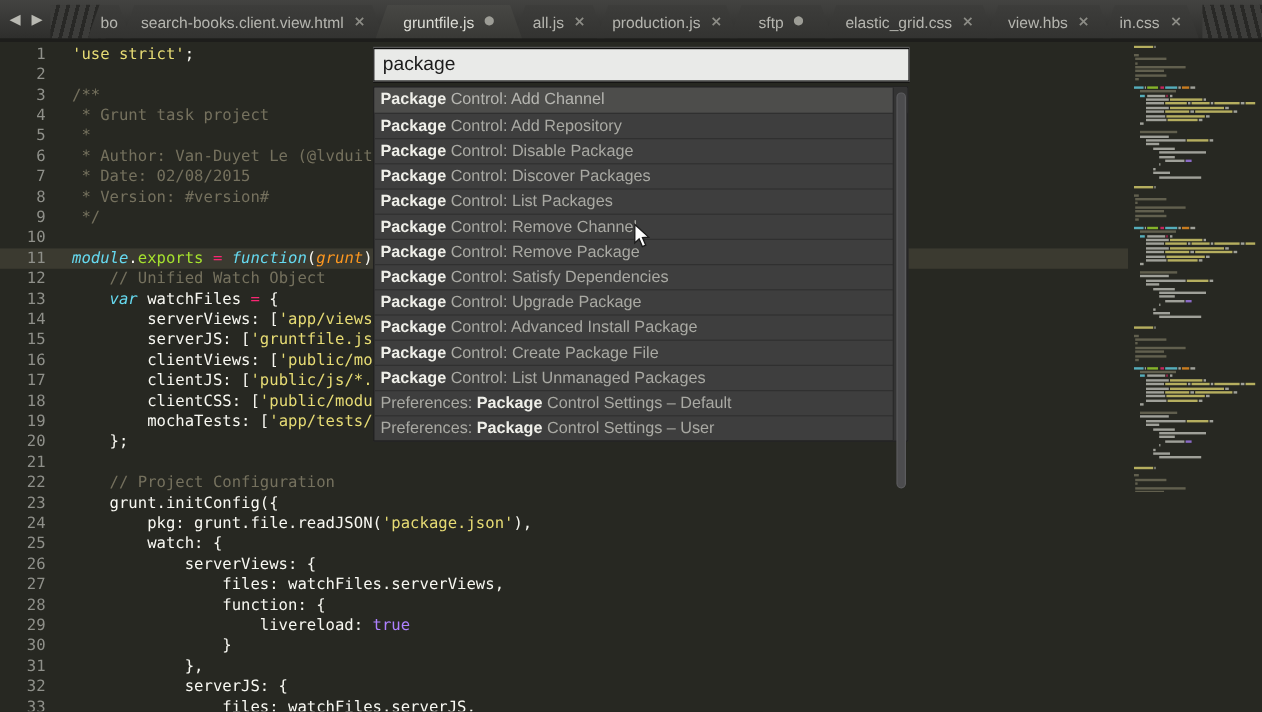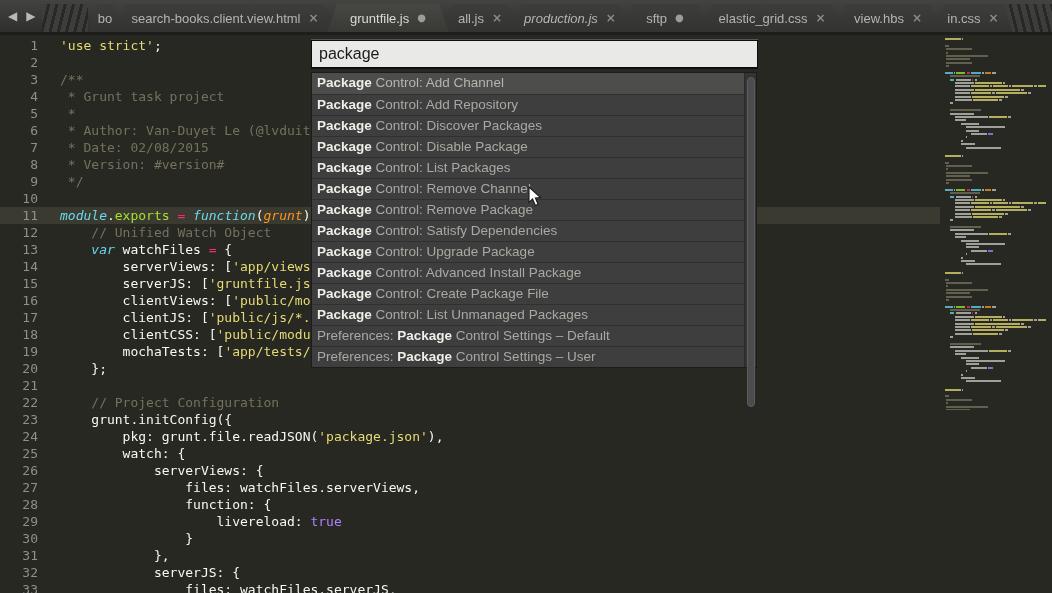--- a/index.html
+++ b/index.html
@@ -13,21 +13,21 @@
             border-bottom:3px solid #1d1d1b; overflow:hidden; }
   .nav-arrows { position:absolute; left:8px; top:9px; display:flex; gap:9px; }
   .nav-btn { color:#b9b9b2; font-size:12px; line-height:14px; cursor:default;
              font-family:"DejaVu Sans", sans-serif; }
   .tab-stack { position:absolute; top:4px; height:28px; width:46px;
                background:repeating-linear-gradient(104deg,#3e3e3c 0 5px,#262624 5px 8px);
                opacity:.9; }
   #stack-left  { left:42px; }
   #stack-right { right:0; width:50px;
                background:repeating-linear-gradient(76deg,#3e3e3c 0 5px,#262624 5px 8px); }
-  #tabs { position:absolute; left:94px; top:4px; height:28px; display:flex; }
+  #tabs { position:absolute; left:80px; top:4px; height:28px; display:flex; }
   .tab { position:relative; height:28px; display:flex; align-items:center; justify-content:center;
          gap:8px; padding:0 14px; margin-left:-7px;
          clip-path:polygon(10px 0, calc(100% - 10px) 0, 100% 100%, 0 100%);
          background:linear-gradient(#3d3d3b,#333331);
          color:#b5b5af; font-size:13px; white-space:nowrap; }
   .tab.active { background:linear-gradient(#474744,#393936); color:#dcdcd5; z-index:9; }
   .tab-close { color:#8c8c86; font-size:12px; font-weight:bold; line-height:12px;
                font-family:"DejaVu Sans", sans-serif; }
   .tab-dirty { color:#9d9d96; font-size:10px; line-height:10px;
                font-family:"DejaVu Sans", sans-serif; }
@@ -99,37 +99,37 @@
           <span class="tab-close">×</span>
         </div>
         <div class="tab active" style="width: 122px; z-index: 9;">
           <span>gruntfile.js</span>
           <span class="tab-dirty">●</span>
         </div>
         <div class="tab" style="width: 76px; z-index: 5;">
           <span>all.js</span>
           <span class="tab-close">×</span>
         </div>
-        <div class="tab" style="width: 118px; z-index: 4; font-style: italic;">
+        <div class="tab" style="width: 118px; z-index: 4;">
           <span>production.js</span>
           <span class="tab-close">×</span>
         </div>
         <div class="tab" style="width: 86px; z-index: 3;">
           <span>sftp</span>
           <span class="tab-dirty">●</span>
         </div>
         <div class="tab" style="width: 142px; z-index: 2;">
           <span>elastic_grid.css</span>
           <span class="tab-close">×</span>
         </div>
         <div class="tab" style="width: 104px; z-index: 1;">
           <span>view.hbs</span>
           <span class="tab-close">×</span>
         </div>
-        <div class="tab" style="width: 80px; z-index: 1;">
+        <div class="tab" style="width: 80px; z-index: 1; justify-content: space-between;">
           <span>in.css</span>
           <span class="tab-close">×</span>
         </div>
       </div>
     <div class="tab-stack" id="stack-right"></div>
   </div>
 
   <div id="editor">
     <div id="code-area">
         <div class="code-row"><span class="gutter-num">1</span><span class="line-text"><span class="tk-str">'use strict'</span><span class="tk-pln">;</span></span></div>
@@ -278,22 +278,22 @@
         <div class="mm-row"><span class="mm-bar" style="width: 1.3px; background: transparent;"></span><span class="mm-bar" style="width: 23.4px; background: rgb(117, 113, 94); margin-right: 1px;"></span></div>
       </div>
   </div>
 
   <div id="palette">
     <input id="palette-input" value="package" style="">
     <div id="palette-list">
       <div id="palette-items">
           <div class="p-item selected"><span></span><b>Package</b><span> Control: Add Channel</span></div>
           <div class="p-item"><span></span><b>Package</b><span> Control: Add Repository</span></div>
+          <div class="p-item"><span></span><b>Package</b><span> Control: Disable Package</span></div>
           <div class="p-item"><span></span><b>Package</b><span> Control: Discover Packages</span></div>
-          <div class="p-item"><span></span><b>Package</b><span> Control: Disable Package</span></div>
           <div class="p-item"><span></span><b>Package</b><span> Control: List Packages</span></div>
           <div class="p-item"><span></span><b>Package</b><span> Control: Remove Channel</span></div>
           <div class="p-item"><span></span><b>Package</b><span> Control: Remove Package</span></div>
           <div class="p-item"><span></span><b>Package</b><span> Control: Satisfy Dependencies</span></div>
           <div class="p-item"><span></span><b>Package</b><span> Control: Upgrade Package</span></div>
           <div class="p-item"><span></span><b>Package</b><span> Control: Advanced Install Package</span></div>
           <div class="p-item"><span></span><b>Package</b><span> Control: Create Package File</span></div>
           <div class="p-item"><span></span><b>Package</b><span> Control: List Unmanaged Packages</span></div>
           <div class="p-item"><span>Preferences: </span><b>Package</b><span> Control Settings – Default</span></div>
           <div class="p-item"><span>Preferences: </span><b>Package</b><span> Control Settings – User</span></div>

